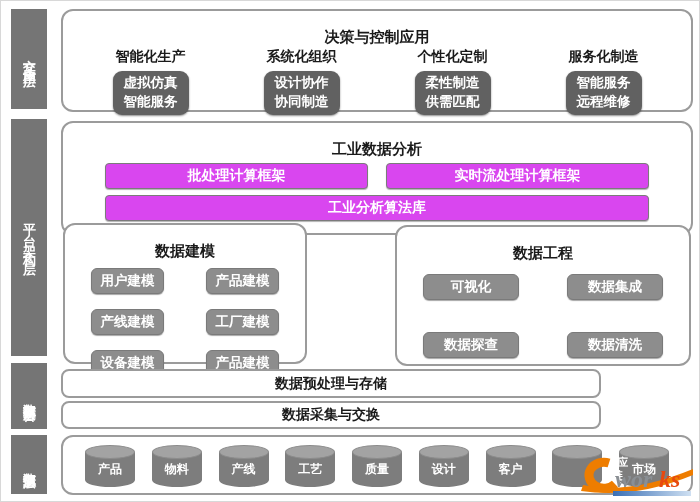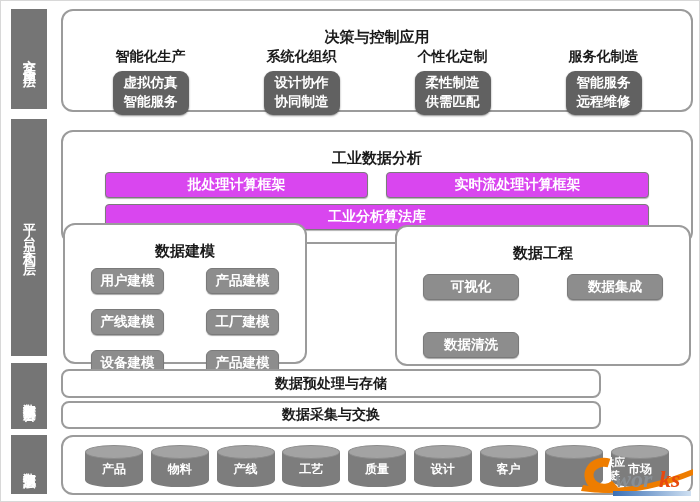--- a/index.html
+++ b/index.html
@@ -30,21 +30,21 @@
   .groups{display:flex;justify-content:space-around;padding:1px 12px 0;}
   .group{display:flex;flex-direction:column;align-items:center;width:140px;}
   .group-label{font-weight:bold;font-size:14px;margin-bottom:5px;white-space:nowrap;}
   .dark-btn{
     background:#616161;color:#ffffff;border-radius:9px;padding:3px 11px;
     font-weight:bold;font-size:13.5px;text-align:center;line-height:1.4;
     box-shadow:0 1px 2px rgba(0,0,0,.45);white-space:nowrap;
   }
   .dark-btn span{display:block;}
   
-  #box2{left:60px;top:129px;width:632px;height:114px;}
+  #box2{left:60px;top:120px;width:632px;height:114px;}
   .bars{padding:4px 42px 0;}
   .bar-row{display:flex;gap:18px;margin-bottom:6px;}
   .gray-bar{
     flex:1;background:#d946ef;color:#ffffff;font-weight:bold;font-size:14px;
     text-align:center;border-radius:4px;padding:3px 0;border:1px solid #7b7b7b;
     box-shadow:0 1px 1px rgba(0,0,0,.3);
   }
   
   #box3L{left:62px;top:222px;width:244px;height:141px;}
   #box3R{left:394px;top:224px;width:296px;height:141px;}
@@ -61,21 +61,21 @@
     position:absolute;left:60px;width:540px;background:#ffffff;
     border:2px solid #9b9b9b;border-radius:8px;box-sizing:border-box;
     display:flex;align-items:center;justify-content:center;
     font-weight:bold;font-size:14px;
   }
   #bar4a{top:368px;height:29px;}
   #bar4b{top:400px;height:28px;}
   
   #box5{left:60px;top:434px;width:632px;height:60px;}
   .cyls{display:flex;justify-content:space-between;padding:8px 22px 0;}
-  .cyl{position:relative;width:58px;height:44px;}
+  .cyl{position:relative;width:50px;height:44px;}
   .cyl-body{
     position:absolute;top:7px;left:0;width:100%;height:35px;background:#7d7d7d;
     border-radius:0 0 25px 25px / 0 0 7px 7px;
   }
   .cyl-top{
     position:absolute;top:0;left:0;width:100%;height:14px;background:#a3a3a3;
     border-radius:50%;border:1px solid #8c8c8c;box-sizing:border-box;
   }
   .cyl-label{
     position:absolute;top:16px;left:0;width:100%;text-align:center;
@@ -155,20 +155,21 @@
       <div class="gray-btn">设备建模</div>
       <div class="gray-btn">产品建模</div>
     </div>
   </div>
 
   <div class="panel" id="box3R">
     <div class="panel-title">数据工程</div>
     <div class="btn-grid">
       <div class="gray-btn">可视化</div>
       <div class="gray-btn">数据集成</div>
+      <div class="gray-btn">数据探查</div>
       <div class="gray-btn">数据清洗</div>
     </div>
   </div>
 
   <div class="wide-bar" id="bar4a">数据预处理与存储</div>
   <div class="wide-bar" id="bar4b">数据采集与交换</div>
 
   <div class="panel" id="box5">
     <div class="cyls">
       <div class="cyl">

